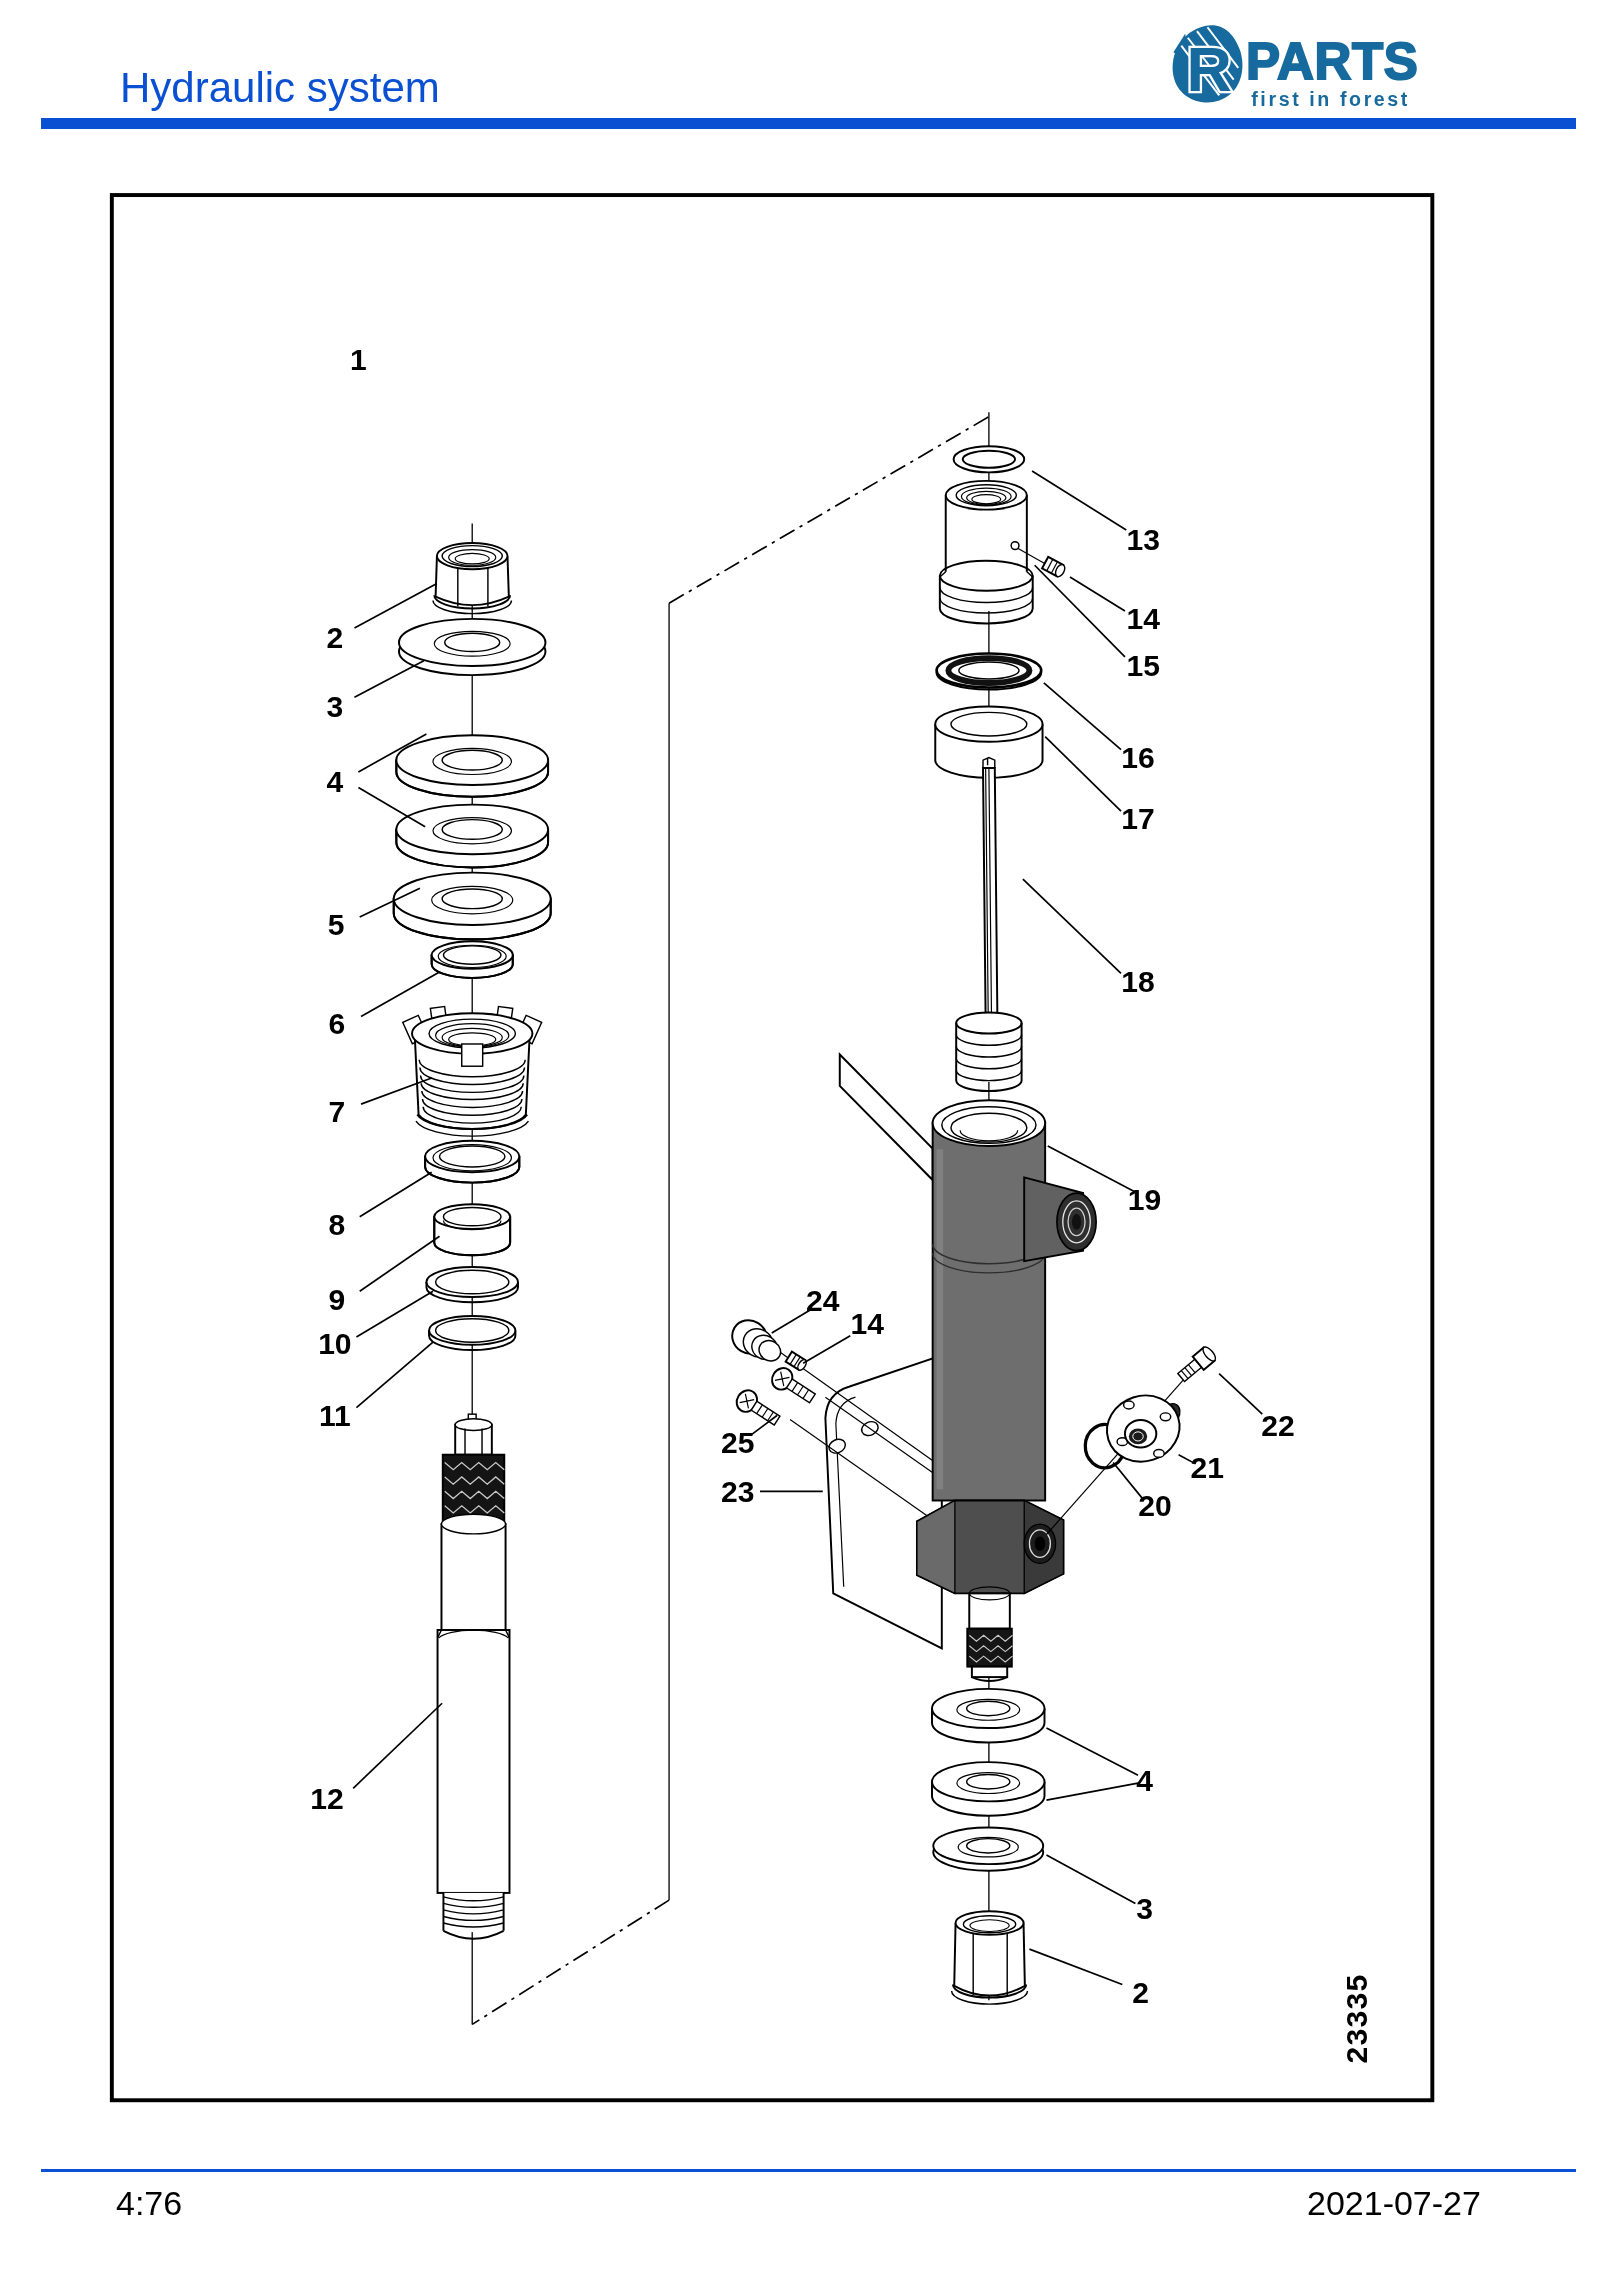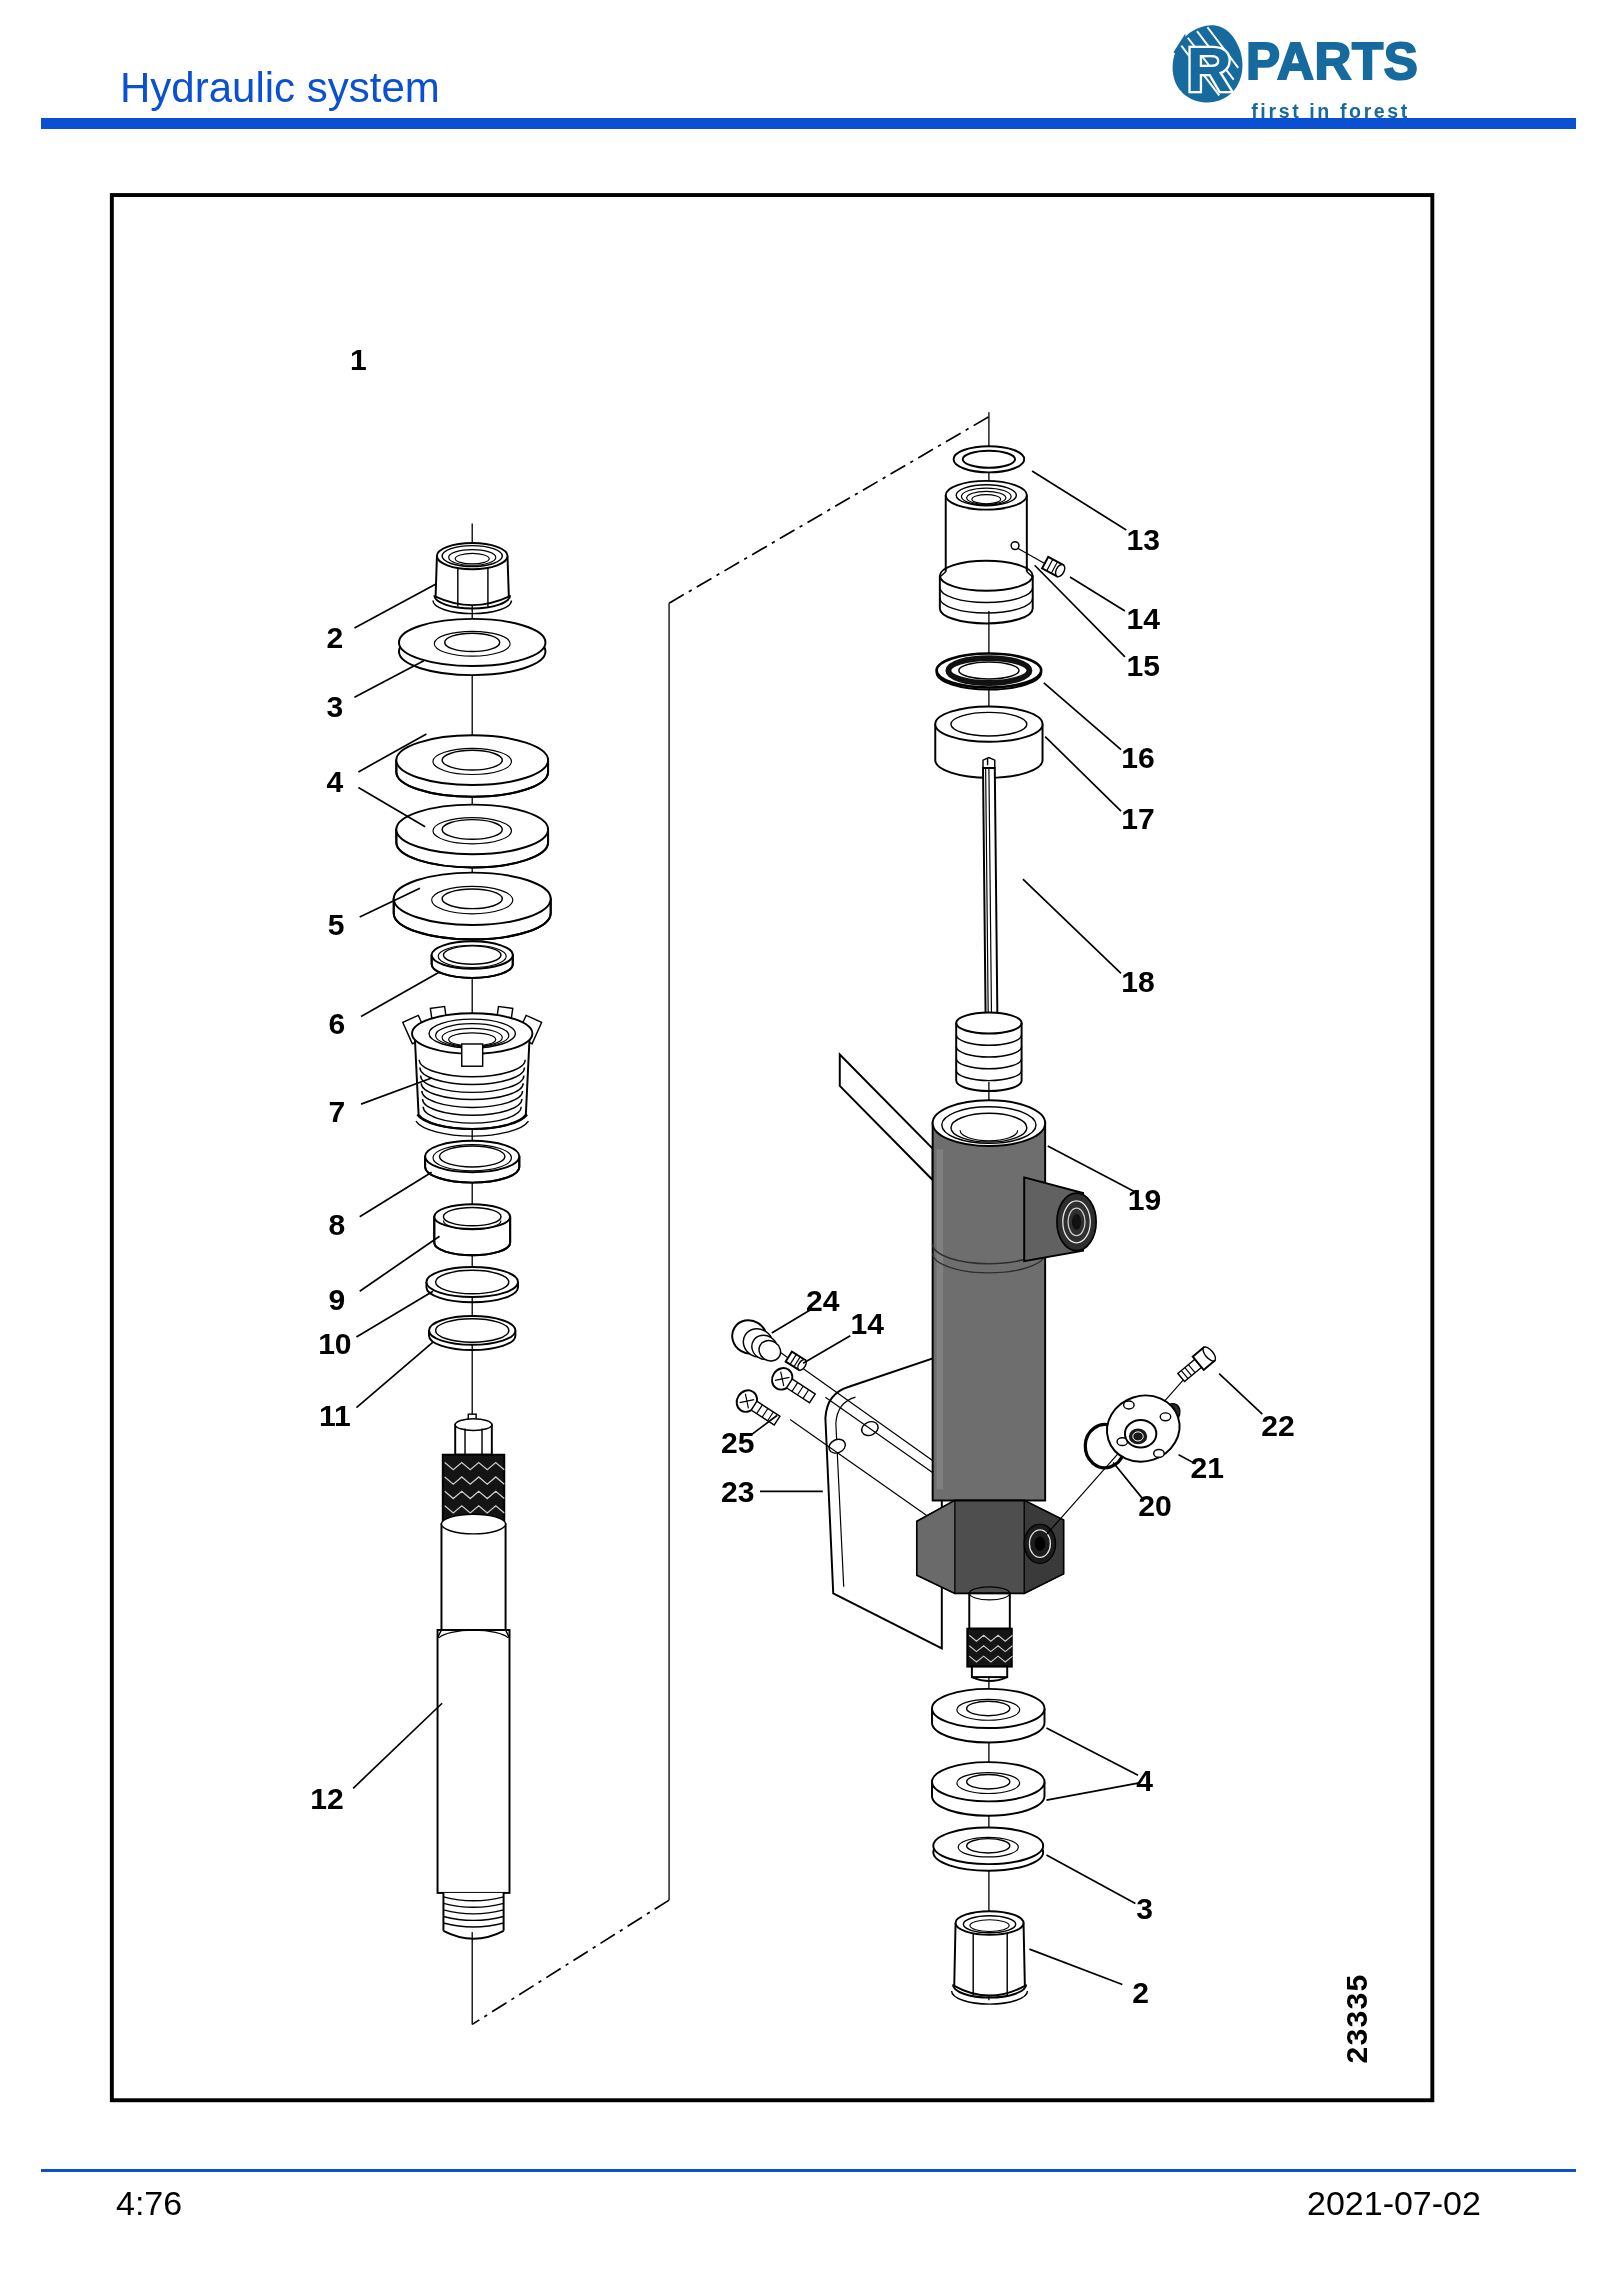--- a/index.html
+++ b/index.html
@@ -5,21 +5,21 @@
   html,body{margin:0;padding:0;background:#fff;}
   body{width:1622px;height:2295px;position:relative;font-family:"Liberation Sans",sans-serif;}
   #page{position:absolute;inset:0;background:#fff;margin-top:8px;}
   .abs{position:absolute;}
   #title{left:120px;top:56px;font-size:42px;color:var(--accent,#0a50d2);}
   .bluebar{background:var(--accent,#0a50d2);}
   #bar-top{left:41px;top:110px;width:1535px;height:11px;}
   #bar-foot{left:41px;top:2161px;width:1535px;height:3.3px;}
   #logo{left:1159px;top:14.4px;width:393px;height:95px;}
   #brand{left:1246px;top:23.6px;font-size:51px;font-weight:bold;color:var(--brand,#176a9e);letter-spacing:0.7px;-webkit-text-stroke:2px var(--brand,#176a9e);}
-  #tagline{left:1112px;top:92px;width:298px;text-align:right;font-size:19.6px;letter-spacing:2.6px;color:var(--brand,#176a9e);font-weight:bold;}
+  #tagline{left:1112px;top:80px;width:298px;text-align:right;font-size:19.6px;letter-spacing:2.6px;color:var(--brand,#176a9e);font-weight:bold;}
   .foot-txt{top:2176px;font-size:34px;color:#000;}
   #f-page{left:116px;}
   #f-cat{left:241px;}
   #f-date{left:1307px;}
   svg text.lbl{font-family:"Liberation Sans",sans-serif;font-weight:bold;font-size:46px;fill:#000;text-anchor:middle;}
   svg text.dnum{font-family:"Liberation Sans",sans-serif;font-weight:bold;font-size:46px;fill:#000;text-anchor:middle;letter-spacing:2px;}
   .w{fill:#fff;stroke:#000;stroke-width:3;}
   .w2{fill:#fff;stroke:#000;stroke-width:2.2;}
   .ln{fill:none;stroke:#000;stroke-width:2.2;}
   .ln3{fill:none;stroke:#000;stroke-width:3;}
@@ -458,15 +458,15 @@
       <text class="lbl" x="1750" y="2726">4</text>
       <text class="lbl" x="1750" y="2922">3</text>
       <text class="lbl" x="1744" y="3050">2</text>
     </g>
 
     <text class="dnum" x="2090" y="3074" transform="rotate(-90 2090 3074)">23335</text>
   </svg>
 
   <div id="bar-foot" class="abs bluebar"></div>
   <div id="f-page" class="abs foot-txt">4:76</div>
-  <div id="f-date" class="abs foot-txt">2021-07-02</div>
+  <div id="f-date" class="abs foot-txt">2021-07-27</div>
 </div>
 
 
 </body></html>

